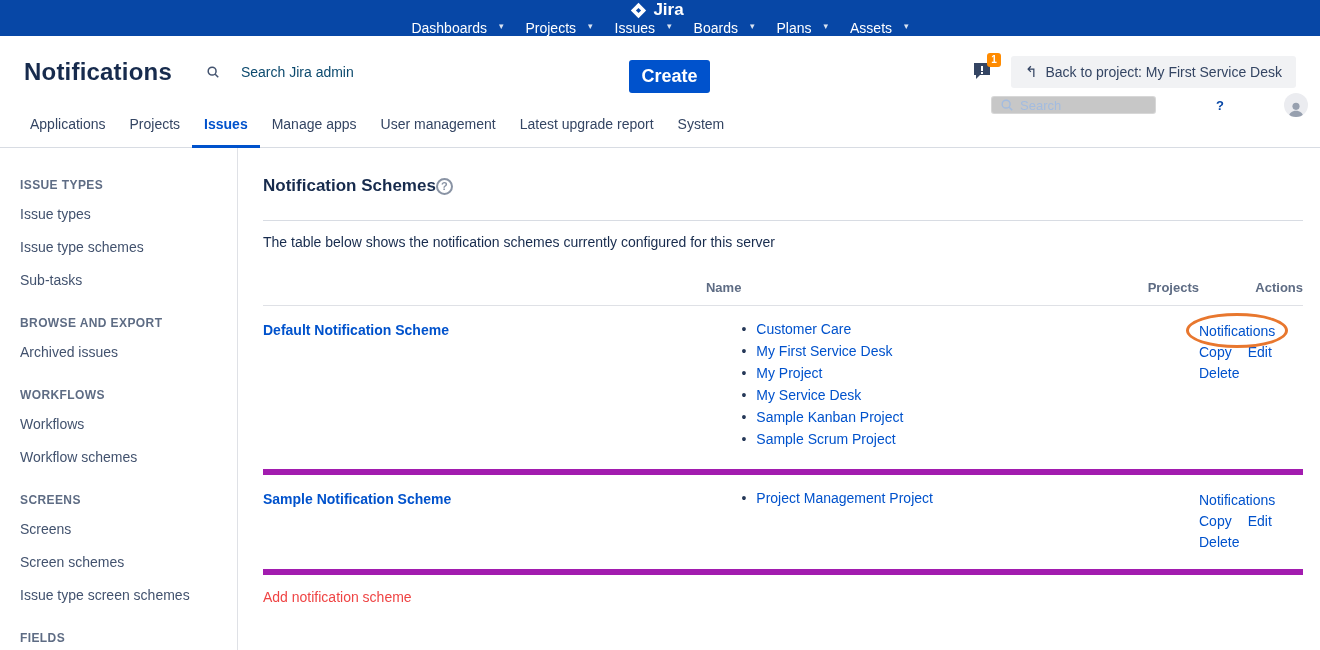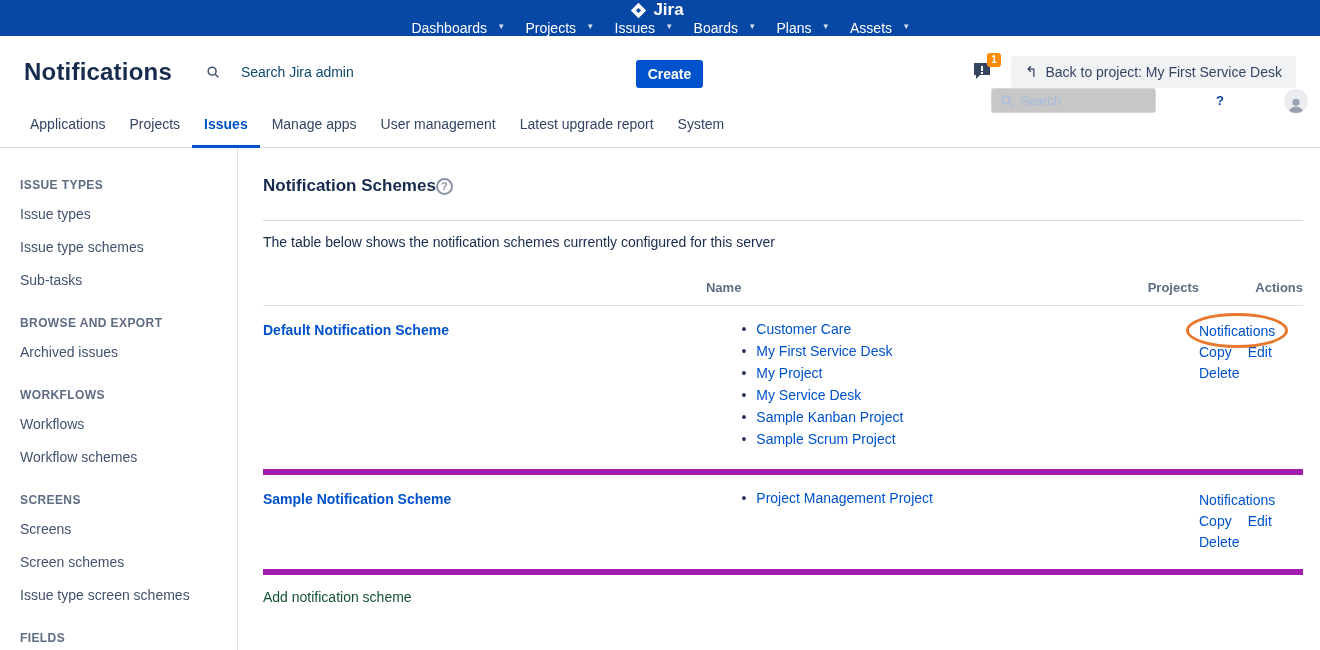--- a/index.html
+++ b/index.html
@@ -6,24 +6,24 @@
   html,body { width: 1320px; height: 650px; overflow: hidden; background:#fff;
     font-family: "Liberation Sans", sans-serif; color:#172B4D; }
   a { text-decoration: none; cursor: pointer; }
 
   
   .navbar { height:36px; background:#0747A6; display:flex; align-items:center; padding:0 12px;flex-direction:column; }
   .logo { display:flex; align-items:center; gap:6px; color:#fff; font-size:17px; font-weight:bold; padding:0 14px 0 8px; }
   .nav-items { display:flex; align-items:center; }
   .nav-item { color:#fff; font-size:14px; padding:0 11px; display:flex; align-items:flex-start; gap:12px; height:40px; }
   .chev { font-size:9px; opacity:.85; margin-top:1px; }
-  .create-btn { background:#0052CC; color:#fff; border:none; border-radius:3px; font-size:14px; font-weight:bold;
+  .create-btn { background:#0052CC; color:#fff; border:none; border-radius:3px; font-size:18px; font-weight:bold;
     padding:6px 12px; margin-left:19px; cursor:pointer; font-family:inherit; }
   .nav-right { margin-left:auto; display:flex; align-items:center; gap:14px; }
-  .nav-search { display:flex; align-items:center; gap:6px; width:165px; height:25px; border-radius:3px;
+  .nav-search { display:flex; align-items:center; gap:6px; width:165px; height:18px; border-radius:3px;
     background:rgba(0,0,0,0.22); border:1px solid rgba(255,255,255,0.28); padding:0 8px; }
   .nav-search input { background:transparent; border:none; outline:none; color:#fff; font-size:13px; width:120px; font-family:inherit; }
   .nav-search input::placeholder { color:#A3BCE0; }
   .icon-btn { display:flex; align-items:center; justify-content:center; width:24px; height:24px; cursor:pointer; }
   .q-circle { width:20px; height:20px; border-radius:50%; background:#fff; color:#0747A6; font-weight:bold;
     font-size:13px; display:flex; align-items:center; justify-content:center; }
   .gear { color:#fff; font-size:19px; line-height:1; }
   .avatar { width:24px; height:24px; border-radius:50%; background:#EBECF0; overflow:hidden; display:flex; align-items:flex-end; justify-content:center; }
 
   
@@ -67,21 +67,21 @@
   ul.projects { list-style:none; }
   ul.projects li { font-size:14px; margin-bottom:6px; }
   ul.projects li::before { content:"•"; color:#253858; margin-right:10px; font-size:14px; }
   ul.projects a { color:#0052CC; }
   .actions a { color:#0052CC; font-size:14px; }
   .action-line { line-height:20px; margin-bottom:1px; }
   .action-line .gap { margin-right:16px; }
   .circled { position:relative; display:inline-block; }
   .circled .ellipse { position:absolute; left:-13px; top:-8px; width:calc(100% + 26px); height:calc(100% + 15px);
     border:3px solid #E8772E; border-radius:50%; pointer-events:none; }
-  .add-link { display:inline-block; margin-top:14px; color:#14532d; font-size:14px; }
+  .add-link { display:inline-block; margin-top:14px; color:#ef4444; font-size:14px; }
 </style>
 </head>
 <body>
 
 <header class="navbar">
   <a class="logo">
     <span style="display:flex;">
       <svg width="17" height="17" viewBox="0 0 20 20">
           <path d="M10 1 L19 10 L10 19 L1 10 Z" fill="#fff"></path>
           <path d="M10 7 L13 10 L10 13 L7 10 Z" fill="#0747A6"></path>

